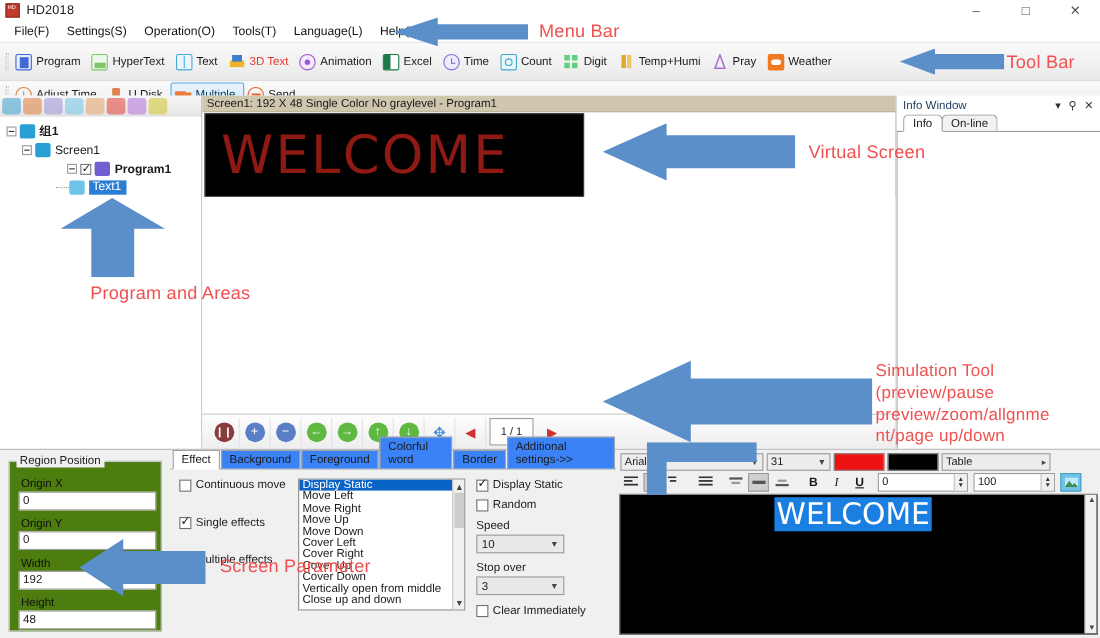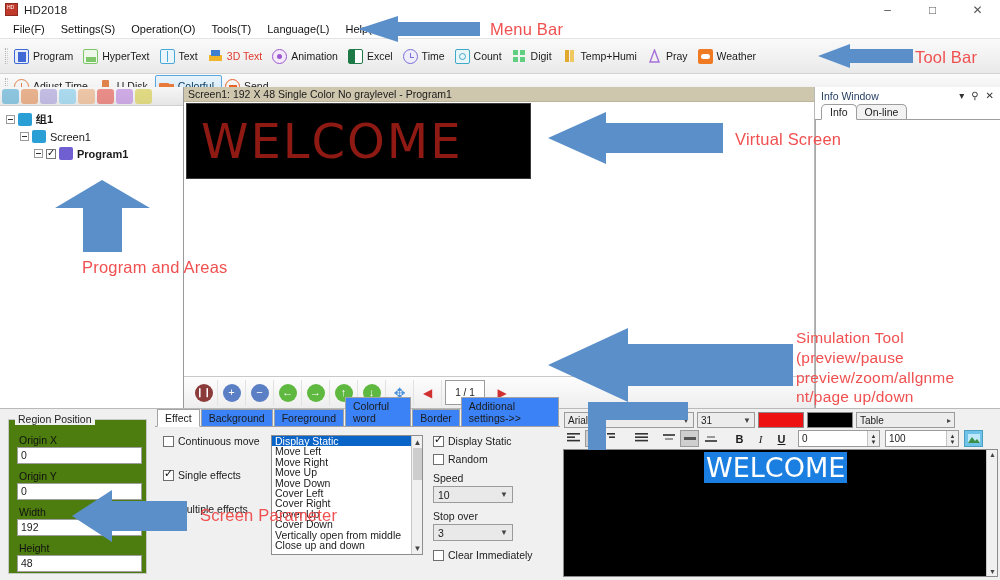--- a/index.html
+++ b/index.html
@@ -303,21 +303,21 @@
         <span style="position:absolute;left:4px;top:1px;width:7px;height:12px;background:#e0824c;border-radius:1px;"></span>
         </span>
       <span class="lbl">U Disk</span>
     </div>
 
     <div class="tbitem tbsel">
       <span class="tbicon" style="background:transparent;">
         <span style="position:absolute;left:0px;top:4px;width:10px;height:7px;background:#e87b3c;border-radius:1px;"></span>
         <span style="position:absolute;left:10px;top:5px;width:5px;height:5px;background:#e87b3c;"></span>
         </span>
-      <span class="lbl">Colorful</span>
+      <span class="lbl">Multiple</span>
     </div>
 
     <div class="tbitem">
       <span class="tbicon" style="border:1.5px solid #e8622c;border-radius:50%;">
         <span style="position:absolute;left:3px;top:5px;width:8px;height:2px;background:#e8622c;"></span>
         </span>
       <span class="lbl">Send</span>
     </div>
   </div>
 
@@ -339,25 +339,30 @@
         <div class="tnode" style="padding-left:0px;">
           <span class="expander"></span>
           <span class="nodeicon" style="background:#2a9fd6;"></span>
           <span class="nodelabel bold">组1</span>
         </div>
         <div class="tnode" style="padding-left:14px;">
           <span class="expander"></span>
           <span class="nodeicon" style="background:#2a9fd6;"></span>
           <span class="nodelabel">Screen1</span>
         </div>
-        <div class="tnode" style="padding-left:28px;">
+        <div class="tnode" style="padding-left:28px;justify-content:center;">
           <span class="expander"></span>
           <span class="cbx on"></span>
           <span class="nodeicon" style="background:#6f5fd0;"></span>
           <span class="nodelabel bold">Program1</span>
+        </div>
+        <div class="tnode" style="padding-left:45px;">
+          <span class="tline" style="border-top:1px dotted #9a9a9a;"></span>
+          <span class="nodeicon" style="background:#6fc3e8;"></span>
+          <span class="nodelabel sel">Text1</span>
         </div>
       </div>
     </div>
 
     <div class="centerpanel">
       <div class="screencaption">Screen1: 192 X 48  Single Color No graylevel - Program1</div>
       <div class="ledframe">
         <div class="ledtext">WELCOME</div>
       </div>
       <div class="previewblank"></div>

